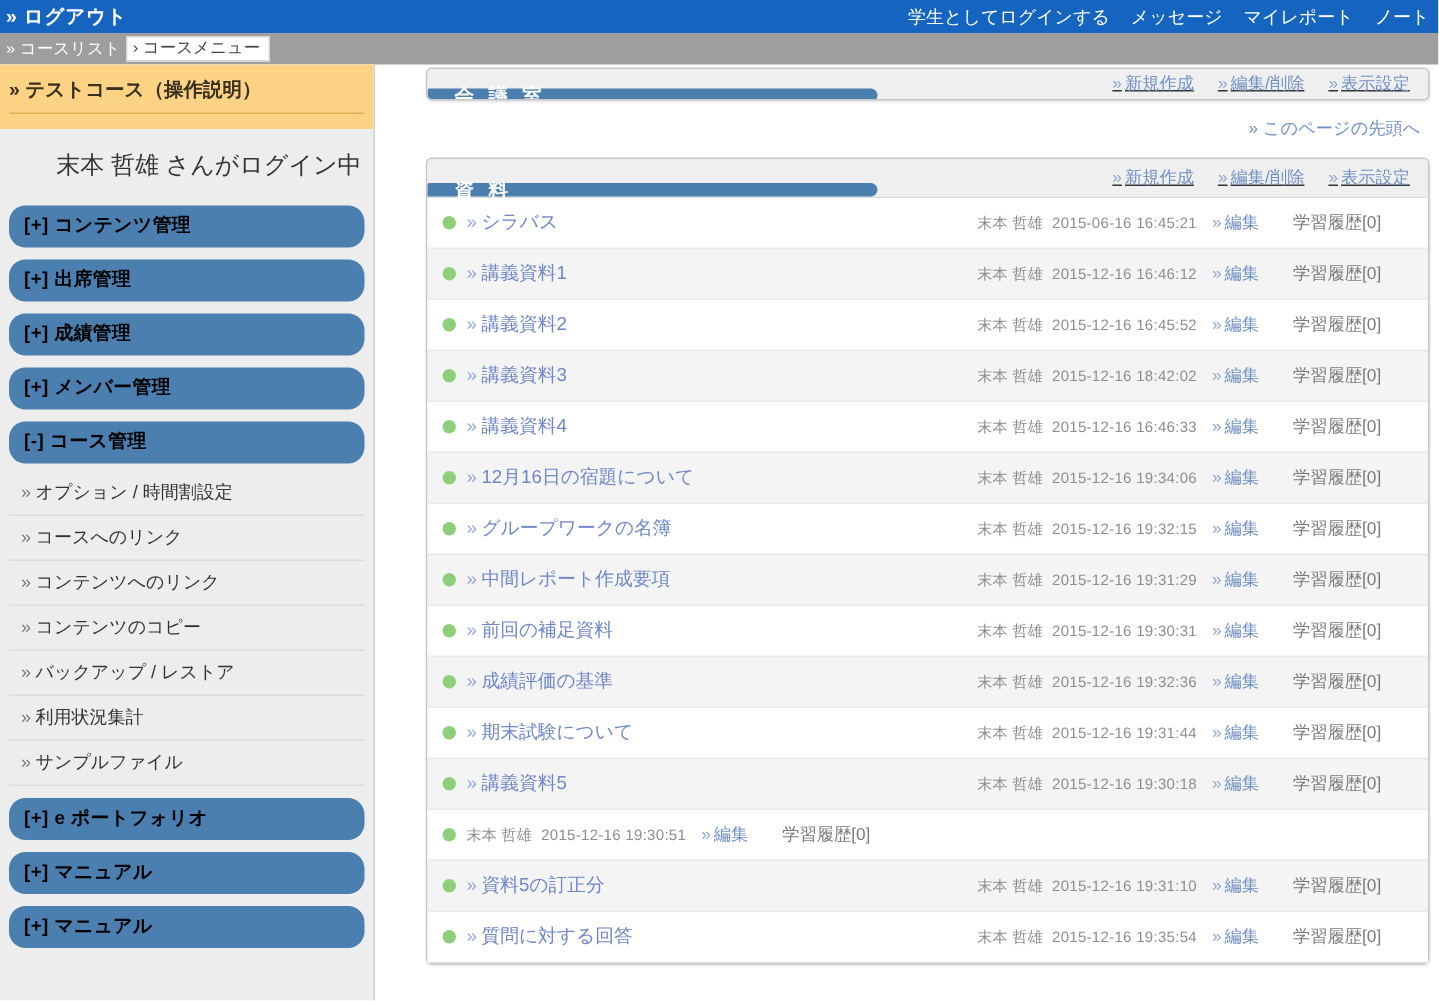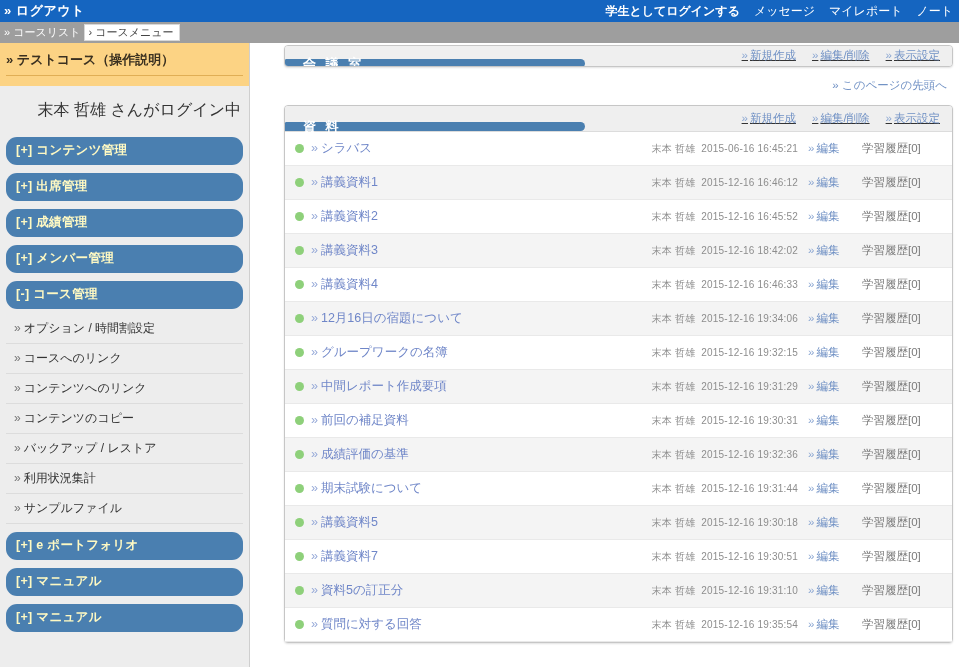--- a/index.html
+++ b/index.html
@@ -35,21 +35,21 @@
   .topbar-right {
     display: flex;
     align-items: center;
     gap: 14px;
     white-space: nowrap;
   }
   .topbar-right .tl {
     font-size: 12px;
     color: #ffffff;
   }
-  .topbar-right .tl.bold { font-weight: bold; }
+  .topbar-right .tl.bold { font-weight: normal; }
 
   
   .crumbbar {
     height: 21px;
     background: #9e9e9e;
     display: flex;
     align-items: center;
     padding-left: 4px;
     gap: 4px;
   }
@@ -97,21 +97,21 @@
     text-align: right;
     font-size: 16px;
     color: #333;
     padding: 14px 8px 16px 0;
     white-space: nowrap;
   }
   .menu { padding: 0 6px; }
   .menu-btn {
     display: block;
     background: #4a7fb0;
-    color: #fef9c3;
+    color: #000000;
     font-size: 12.5px;
     font-weight: bold;
     border-radius: 11px;
     padding: 5px 8px 6px 10px;
     margin-bottom: 8px;
     white-space: nowrap;
     letter-spacing: .3px;
   }
   .submenu { margin: -3px 0 8px 0; }
   .submenu-item {
@@ -399,21 +399,20 @@
           </div>
           <div class="row even">
             <span class="bullet"></span>
             <a href="#" class="row-title"><span class="ch">»</span><span>講義資料5</span></a>
             <span class="row-meta"><span class="author">末本 哲雄</span><span>2015-12-16 19:30:18</span></span>
             <a href="#" class="row-edit"><span class="ch">»</span><span>編集</span></a>
             <span class="row-hist">学習履歴[0]</span>
           </div>
           <div class="row odd">
             <span class="bullet"></span>
-            <a href="#" class="row-title"><span class="ch">»</span><span>講義資料7</span></a>
             <span class="row-meta"><span class="author">末本 哲雄</span><span>2015-12-16 19:30:51</span></span>
             <a href="#" class="row-edit"><span class="ch">»</span><span>編集</span></a>
             <span class="row-hist">学習履歴[0]</span>
           </div>
           <div class="row even">
             <span class="bullet"></span>
             <a href="#" class="row-title"><span class="ch">»</span><span>資料5の訂正分</span></a>
             <span class="row-meta"><span class="author">末本 哲雄</span><span>2015-12-16 19:31:10</span></span>
             <a href="#" class="row-edit"><span class="ch">»</span><span>編集</span></a>
             <span class="row-hist">学習履歴[0]</span>

